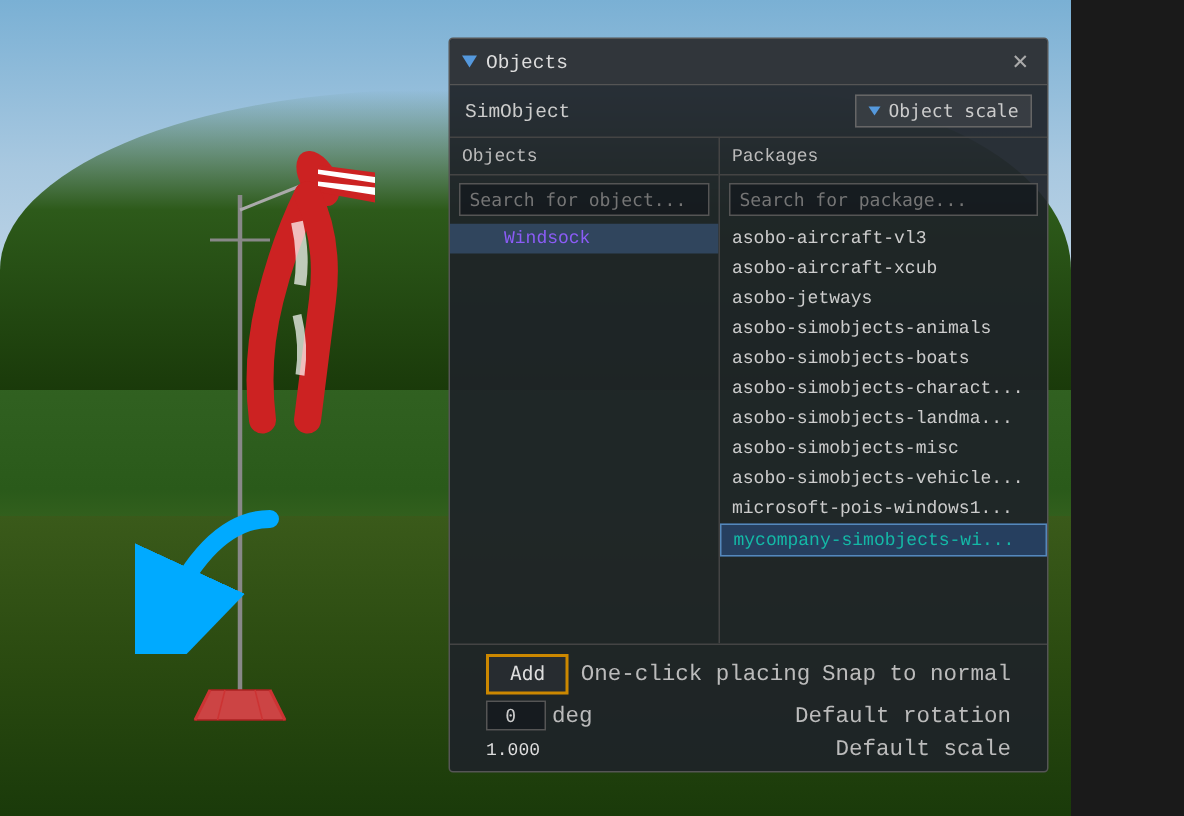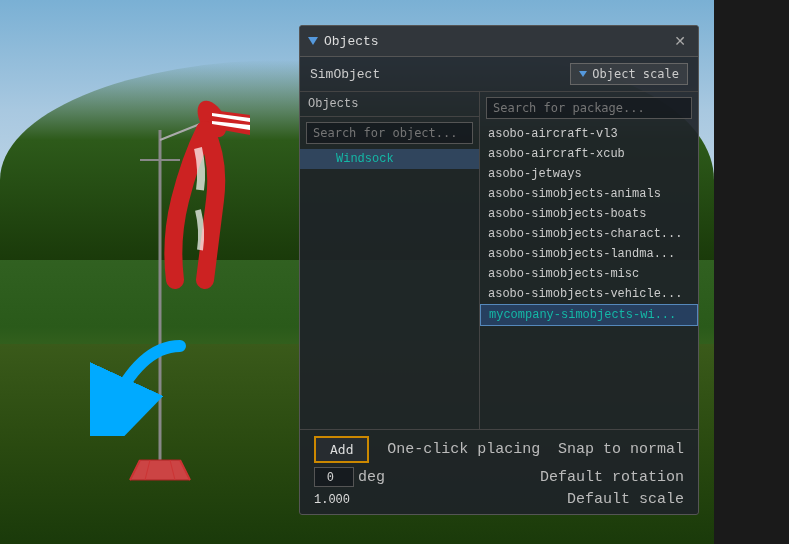--- a/index.html
+++ b/index.html
@@ -190,33 +190,33 @@
       color: #ccc;
       font-size: 12px;
       cursor: pointer;
       white-space: nowrap;
       overflow: hidden;
       text-overflow: ellipsis;
     }
 
     .list-item.selected {
       background: rgba(60,90,130,0.6);
-      color: #14b8a6;
+      color: #8b5cf6;
       padding-left: 36px;
     }
 
     .list-item.selected-highlight {
       background: rgba(40,70,110,0.8);
       border: 1px solid #5588bb;
       color: #14b8a6;
     }
 
     
     .bottom-controls {
-      padding: 6px 14px;
+      padding: 6px 24px;
       display: flex;
       flex-direction: column;
       gap: 4px;
     }
 
     .control-row {
       display: flex;
       align-items: center;
       justify-content: space-between;
     }
@@ -343,31 +343,33 @@
 
         <div class="col-left">
           <div class="col-header">Objects</div>
           <input class="search-input" type="text" placeholder="Search for object..." style="">
           <div class="list-items">
             <div class="list-item selected">Windsock</div>
           </div>
         </div>
 
         <div class="col-right">
+          <div class="col-header">Packages</div>
           <input class="search-input" type="text" placeholder="Search for package..." style="">
           <div class="list-items">
             <div class="list-item">asobo-aircraft-vl3</div>
             <div class="list-item">asobo-aircraft-xcub</div>
             <div class="list-item">asobo-jetways</div>
             <div class="list-item">asobo-simobjects-animals</div>
             <div class="list-item">asobo-simobjects-boats</div>
             <div class="list-item">asobo-simobjects-charact...</div>
             <div class="list-item">asobo-simobjects-landma...</div>
             <div class="list-item">asobo-simobjects-misc</div>
             <div class="list-item">asobo-simobjects-vehicle...</div>
+            <div class="list-item">microsoft-pois-windows1...</div>
             <div class="list-item selected-highlight">mycompany-simobjects-wi...</div>
           </div>
         </div>
       </div>
 
       <div class="bottom-controls">
 
         <div class="control-row">
           <button class="add-btn">Add</button>
           <span class="control-label">One-click placing</span>

